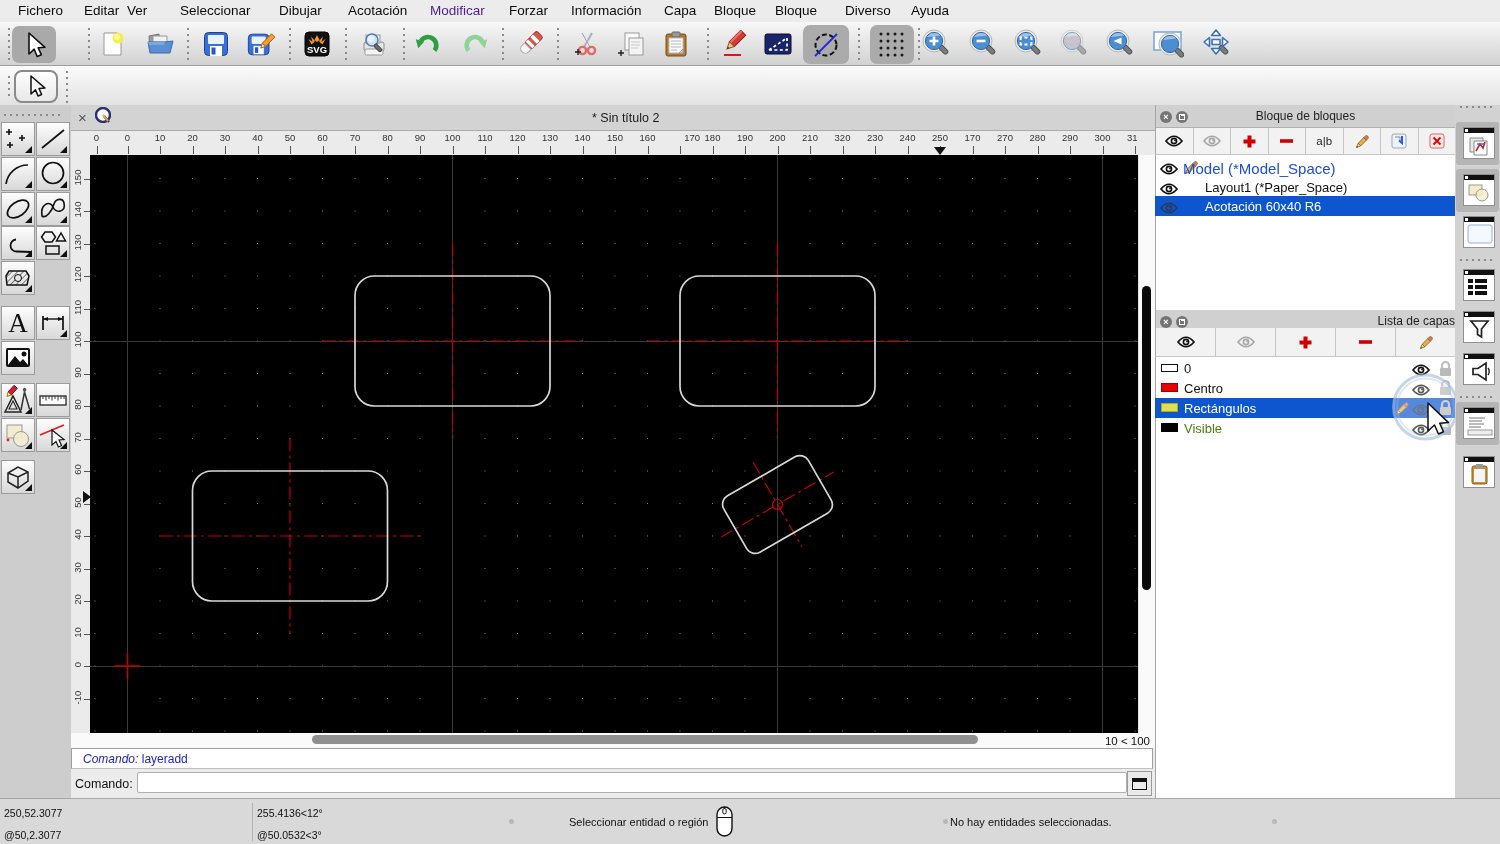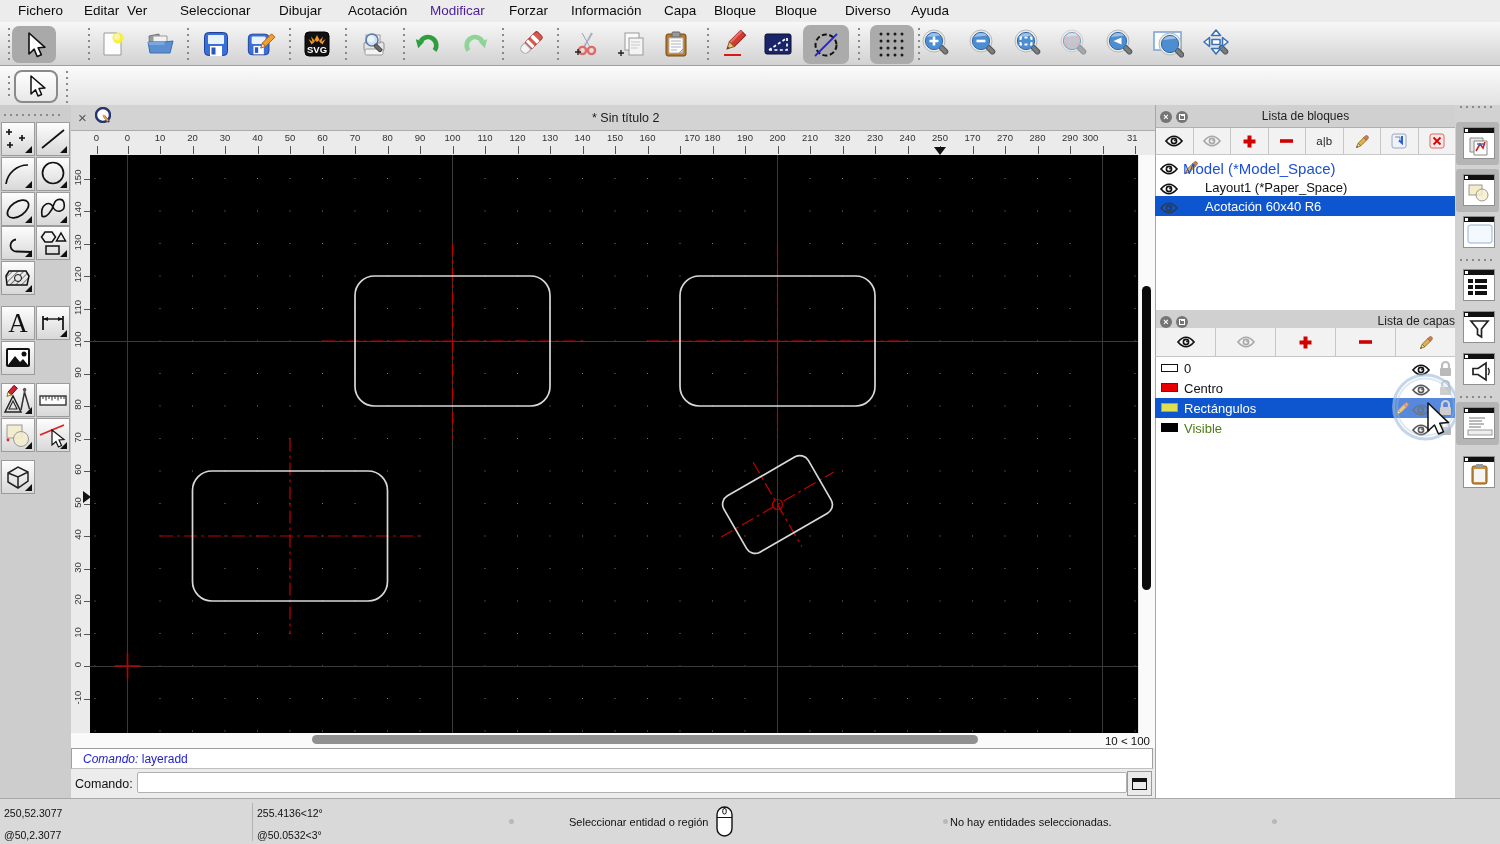--- a/index.html
+++ b/index.html
@@ -445,21 +445,21 @@
     <span style="position:absolute;left:830.0px;top:1px;width:40px;text-align:center;font-size:9.5px;color:#333">250</span>
     <div style="position:absolute;left:850.0px;top:15px;width:1px;height:8px;background:#555"></div>
     <span style="position:absolute;left:862.5px;top:1px;width:40px;text-align:center;font-size:9.5px;color:#333">170</span>
     <div style="position:absolute;left:882.5px;top:15px;width:1px;height:8px;background:#555"></div>
     <span style="position:absolute;left:895.0px;top:1px;width:40px;text-align:center;font-size:9.5px;color:#333">270</span>
     <div style="position:absolute;left:915.0px;top:15px;width:1px;height:8px;background:#555"></div>
     <span style="position:absolute;left:927.5px;top:1px;width:40px;text-align:center;font-size:9.5px;color:#333">280</span>
     <div style="position:absolute;left:947.5px;top:15px;width:1px;height:8px;background:#555"></div>
     <span style="position:absolute;left:960.0px;top:1px;width:40px;text-align:center;font-size:9.5px;color:#333">290</span>
     <div style="position:absolute;left:980.0px;top:15px;width:1px;height:8px;background:#555"></div>
-    <span style="position:absolute;left:992.5px;top:1px;width:40px;text-align:left;font-size:9.5px;color:#333">300</span>
+    <span style="position:absolute;left:992.5px;top:1px;width:40px;text-align:center;font-size:9.5px;color:#333">300</span>
     <div style="position:absolute;left:1012.5px;top:15px;width:1px;height:8px;background:#555"></div>
     <span style="position:absolute;left:1025.0px;top:1px;width:40px;text-align:center;font-size:9.5px;color:#333">310</span>
     <div style="position:absolute;left:1045.0px;top:15px;width:1px;height:8px;background:#555"></div>
     <div style="position:absolute;left:844px;top:16px;width:0;height:0;border-left:6px solid transparent;border-right:6px solid transparent;border-top:8px solid #111"></div>
   </div>
 <div class="ab" style="left:71px;top:155px;width:19px;height:578px;background:#ebebeb;overflow:hidden">
     <div style="position:absolute;left:-14px;top:536.75px;width:40px;text-align:center;font-size:9.5px;color:#333;transform:rotate(-90deg)">-10</div>
     <div style="position:absolute;left:13px;top:543.75px;width:6px;height:1px;background:#555"></div>
     <div style="position:absolute;left:-14px;top:504.25px;width:40px;text-align:center;font-size:9.5px;color:#333;transform:rotate(-90deg)">0</div>
     <div style="position:absolute;left:13px;top:511.25px;width:6px;height:1px;background:#555"></div>
@@ -541,21 +541,21 @@
         <div style="position:absolute;left:0;top:0;right:0;height:3.5px;background:#111"></div>
       </div>
     </div>
   </div>
 <div class="ab" style="left:1155px;top:105px;width:300px;height:23px;background:#d0d0d0;border-bottom:1px solid #b0b0b0;border-left:1px solid #a6a6a6">
     <div class="ab" style="left:4px;top:5.5px;width:12px;height:12px;border-radius:6px;background:#757575;color:#fff;font-size:9px;text-align:center;line-height:12px;font-weight:bold">×</div>
     <div class="ab" style="left:20px;top:5.5px;width:12px;height:12px;border-radius:6px;background:#757575">
       <div style="position:absolute;left:3px;top:3px;width:6px;height:6px;border:1px solid #fff"></div>
       <div style="position:absolute;left:4.5px;top:4.5px;width:4px;height:4px;border-top:1px solid #fff;border-right:1px solid #fff"></div>
     </div>
-    <div class="ab" style="left:0;top:4px;width:100%;text-align:center;font-size:12px;color:#222">Lista de bloques</div>
+    <div class="ab" style="left:0;top:4px;width:100%;text-align:center;font-size:12px;color:#222">Bloque de bloques</div>
   </div>
 <div class="ab" style="left:1155px;top:128px;width:300px;height:27px;background:#f2f2f2;border-left:1px solid #a6a6a6;border-bottom:1px solid #c6c6c6">
     <div class="ab" style="left:0.0px;top:0;width:37.5px;height:26px;border-right:1px solid #c6c6c6;display:flex;align-items:center;justify-content:center">
       <svg width="18" height="12" viewBox="0 0 18 12" style="">
         <path d="M1 6 Q9.0 -3.5 17 6 Q9.0 15.5 1 6z" fill="none" stroke="#111" stroke-width="1.7"></path>
         <circle cx="9.0" cy="6" r="2.6" fill="none" stroke="#111" stroke-width="1.6"></circle>
         <circle cx="10.0" cy="5.4" r="0.9" fill="#111"></circle>
       </svg>
     </div>
     <div class="ab" style="left:37.5px;top:0;width:37.5px;height:26px;border-right:1px solid #c6c6c6;display:flex;align-items:center;justify-content:center">

